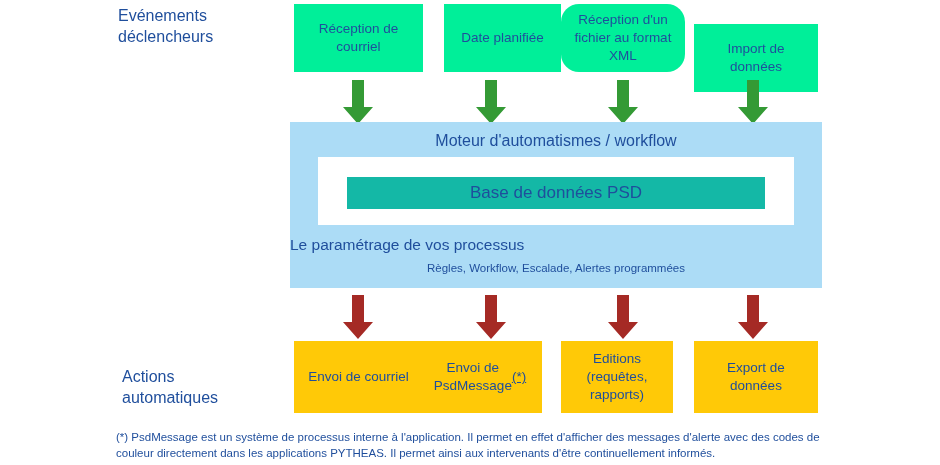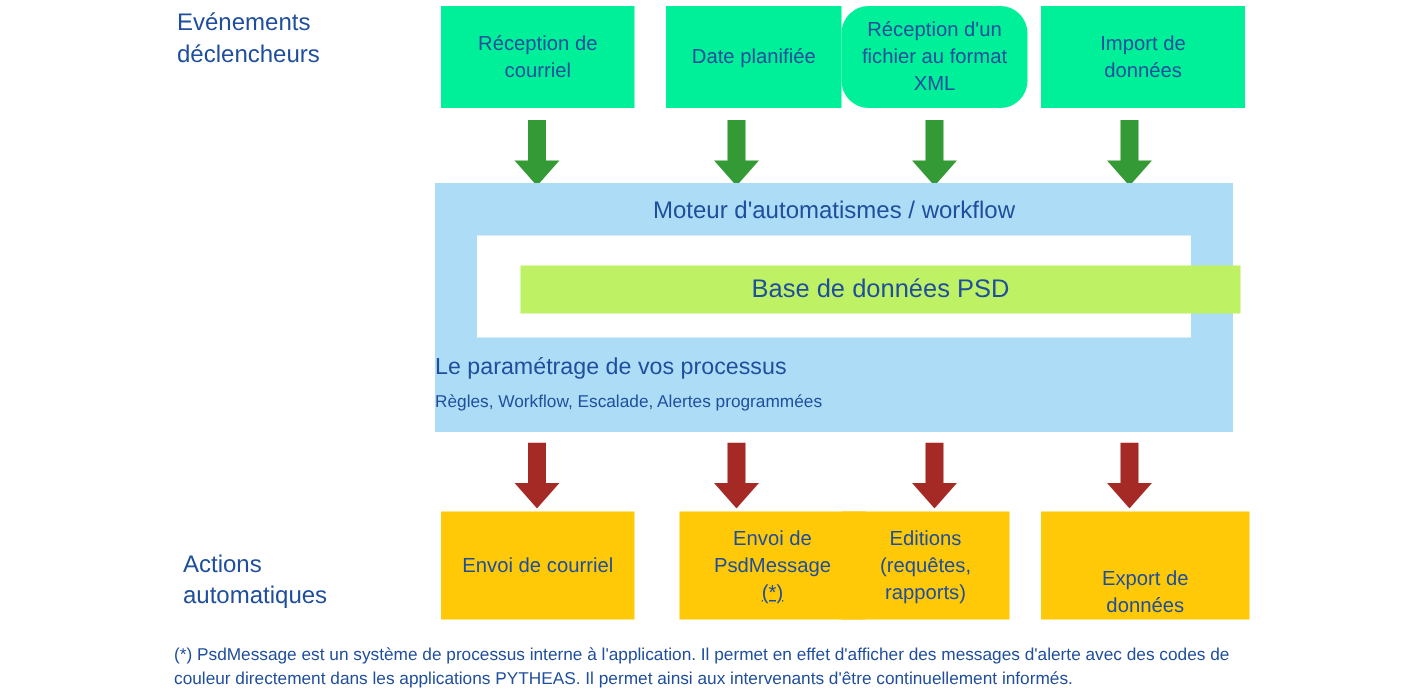--- a/index.html
+++ b/index.html
@@ -45,27 +45,27 @@
     box-sizing: border-box;
     white-space: pre-line;
   }
   .trigger-box { background: #00EF99; top: 4px; height: 68px; }
   .action-box  { background: #FFC907; top: 341px; height: 72px; }
 
   
   #trigger-0 { left: 294px;  width: 129px; }
   #trigger-1 { left: 433px;  width: 117px; margin-left: 11px; }
   #trigger-2 { left: 561px;  width: 124px; border-radius: 18px; }
-  #trigger-3 { left: 694px;  width: 136px; }
+  #trigger-3 { left: 694px;  width: 124px; margin-top: 20px; }
 
   
   #action-0 { left: 294px;  width: 129px; }
-  #action-1 { left: 453px;  width: 124px; flex-direction: column; }
+  #action-1 { left: 418px;  width: 124px; }
   #action-2 { left: 561px;  width: 112px; }
-  #action-3 { left: 694px;  width: 139px; align-items: flex-end; }
+  #action-3 { left: 694px;  width: 124px; }
 
   .underline-mark { text-decoration: underline; }
 
   
   #engine-panel {
     position: absolute;
     left: 290px;
     top: 122px;
     width: 532px;
     height: 166px;
@@ -85,41 +85,42 @@
     left: 28px;
     top: 35px;
     width: 476px;
     height: 68px;
     background: #ffffff;
   }
   #database-bar {
     position: absolute;
     left: 57px;
     top: 55px;
-    width: 480px;
+    width: 418px;
     height: 32px;
-    background: #bef264;
+    background: #14b8a6;
     display: flex;
     align-items: center;
     justify-content: center;
     color: #1F4E9C;
     font-size: 17px;
   }
   #engine-subtitle {
     position: absolute;
     left: 0; right: 0;
     top: 113px;
     color: #1F4E9C;
     font-size: 15.5px;
     line-height: 20px;
   }
   #engine-subcaption {
     position: absolute;
     left: 0; right: 0;
     top: 139px;
+    text-align: center;
     color: #1F4E9C;
     font-size: 11.5px;
     line-height: 15px;
   }
 
   
   .arrow {
     position: absolute;
     width: 34px;
     height: 44px;

